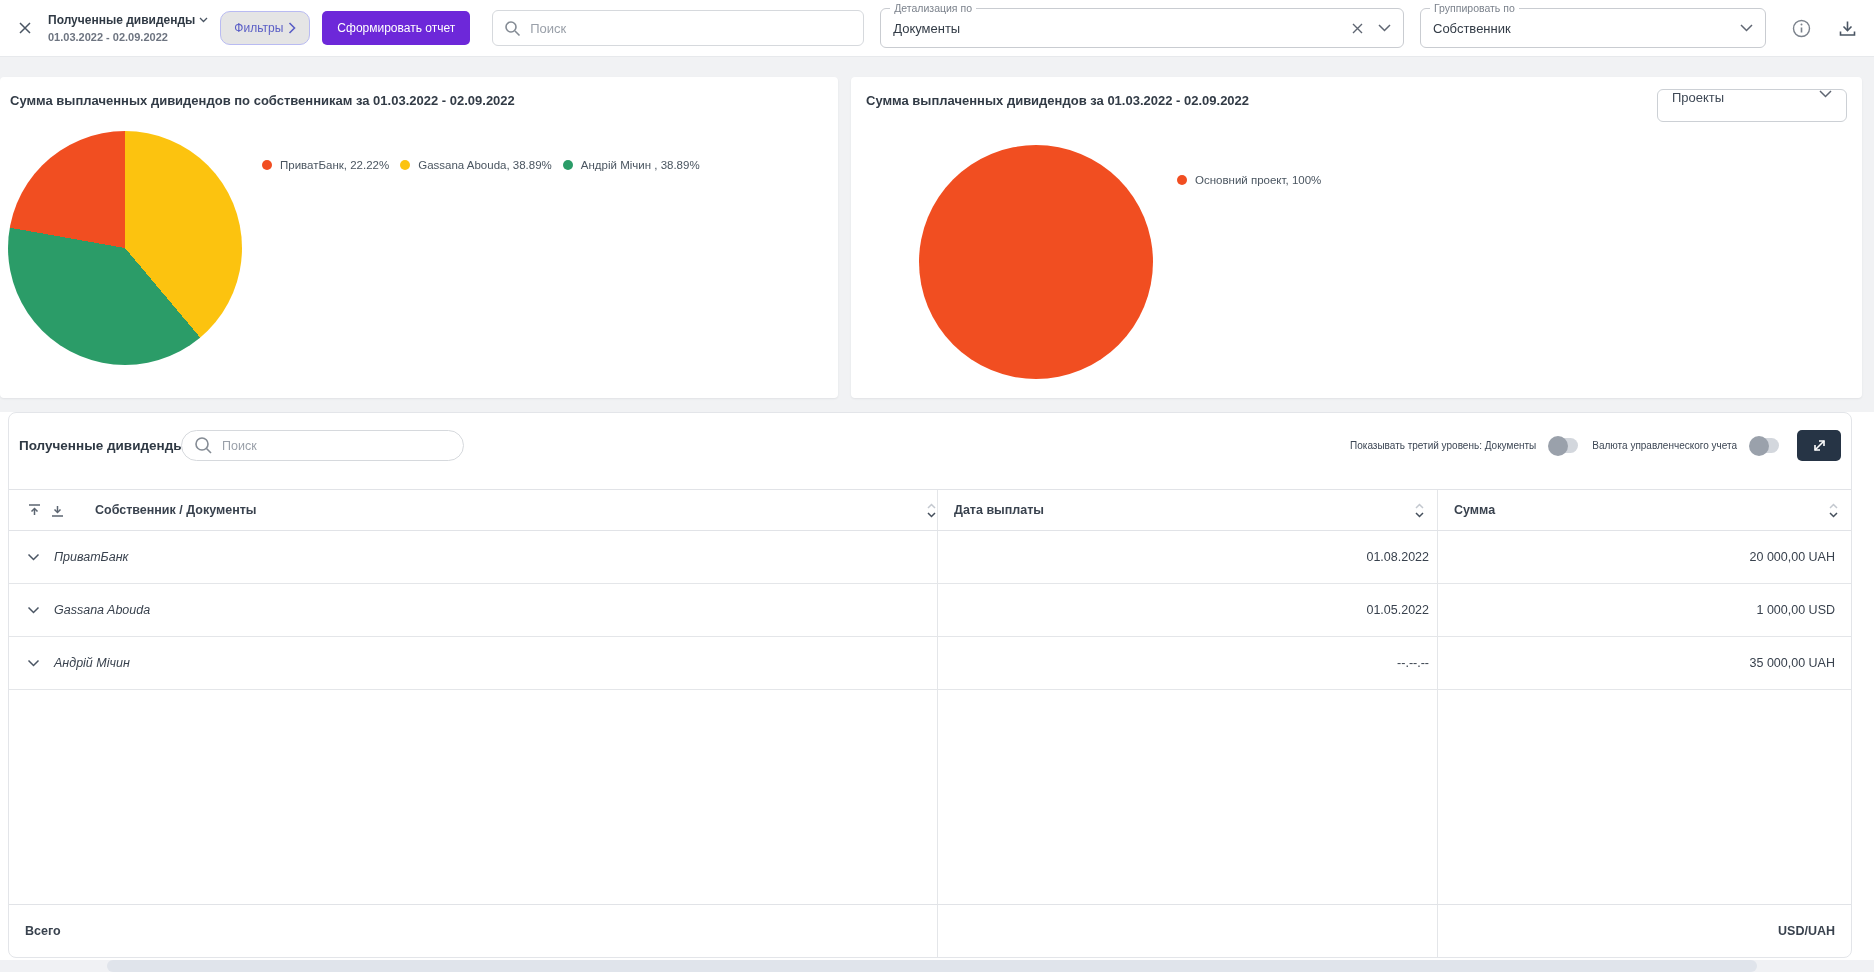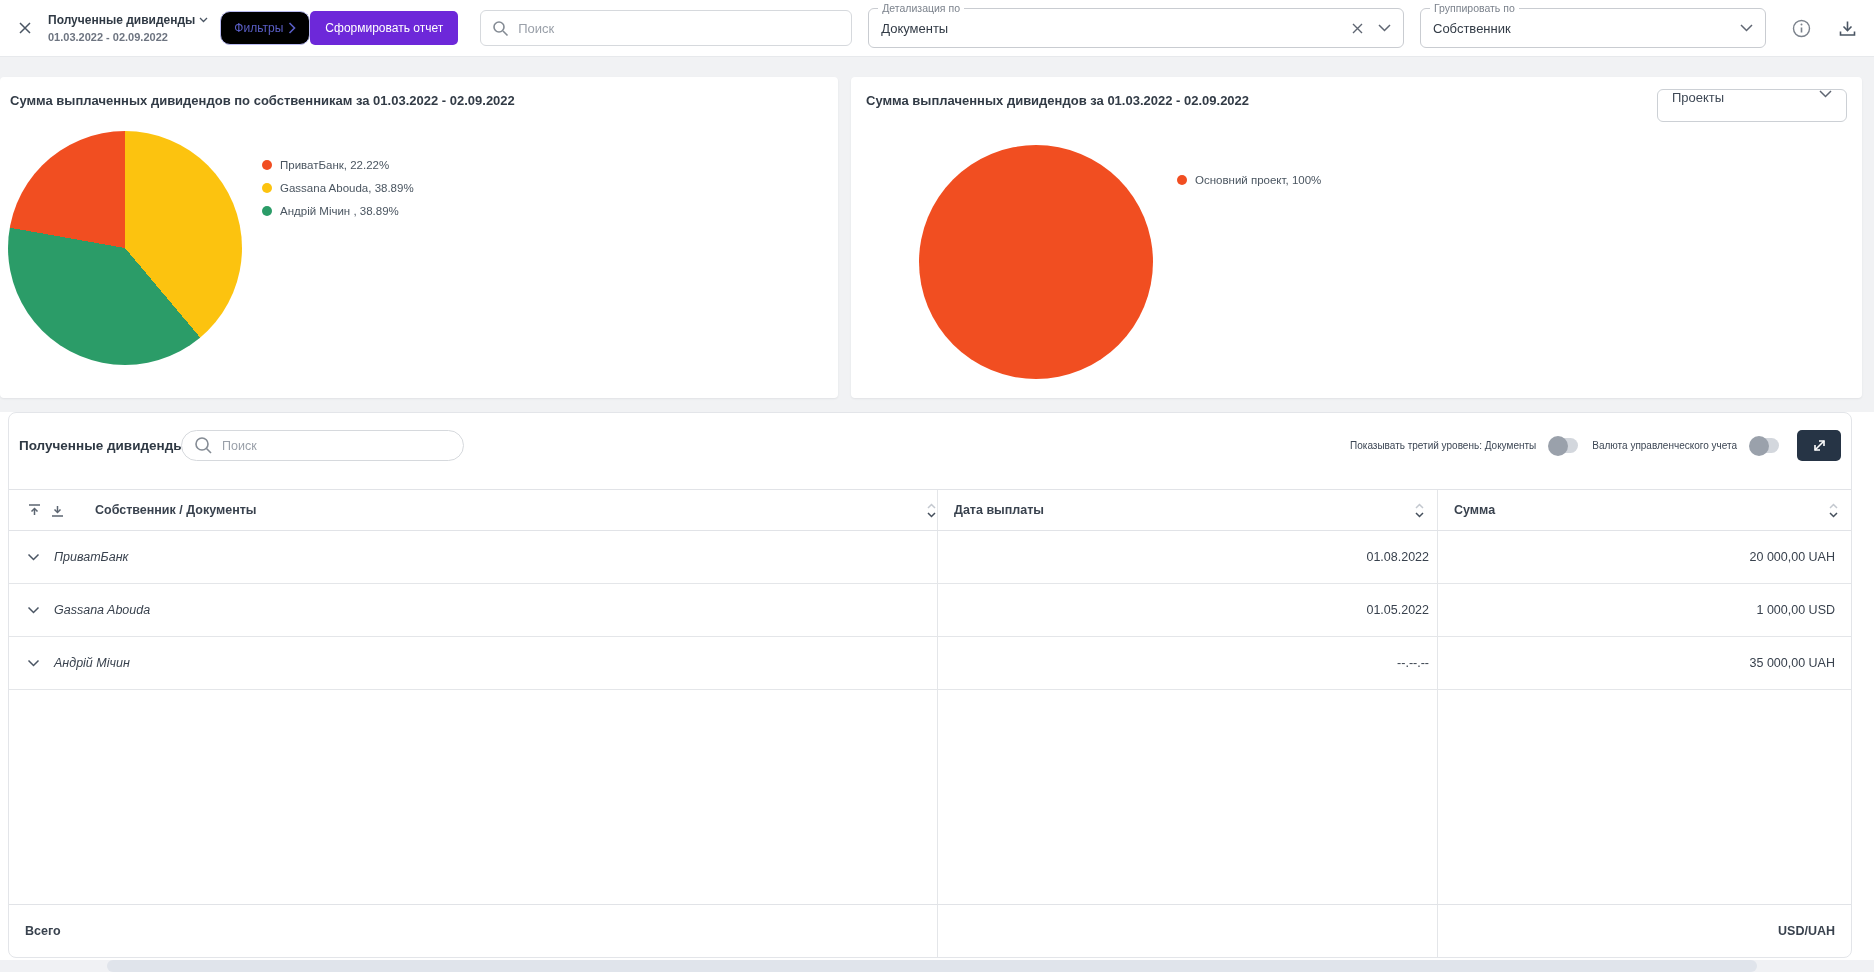--- a/index.html
+++ b/index.html
@@ -14,23 +14,23 @@
     height: 57px; background: #fff; border-bottom: 1px solid #e7e9ec;
     display: flex; align-items: center; padding: 0 14px;
   }
   .icon-btn { background: none; border: none; cursor: pointer; display: flex; align-items: center; justify-content: center; }
   .close-btn { width: 22px; height: 22px; margin-right: 12px; }
   .title-block { margin-right: 12px; min-width: 118px; }
   .title-line { display: flex; align-items: center; gap: 4px; }
   .report-title { font-size: 12px; font-weight: bold; color: #2f3944; white-space: nowrap; }
   .report-dates { font-size: 11px; color: #6d7480; margin-top: 4px; font-weight: bold; }
   .filters-btn {
-    height: 34px; width: 90px; border: 1px solid #b9bbf2; border-radius: 10px; background: #000000;
+    height: 34px; width: 90px; border: 1px solid #b9bbf2; border-radius: 10px; background: #e5e5e5;
     color: #5a5ec6; font-size: 12px; display: flex; align-items: center; justify-content: space-between;
-    padding: 0 13px; cursor: pointer; margin-right: 0; font-family: inherit;
+    padding: 0 13px; cursor: pointer; margin-right: 12px; font-family: inherit;
   }
   .report-btn {
     height: 34px; padding: 0 15px; background: #6d28d9; color: #fff; border: none; border-radius: 5px;
     font-size: 12px; cursor: pointer; font-family: inherit; white-space: nowrap;
   }
   .search-box {
     margin-left: 22px; width: 372px; height: 36px; border: 1px solid #d6d9dd; border-radius: 6px;
     display: flex; align-items: center; padding: 0 11px; gap: 9px; background: #fff;
   }
   .search-box input {
@@ -61,21 +61,21 @@
     box-shadow: 0 1px 2px rgba(40,50,60,.08);
   }
   .left-card { width: 838px; }
   .right-card { flex: 1; }
   .chart-title { position: absolute; left: 10px; top: 16px; font-size: 13px; font-weight: bold; color: #323b46; }
   .right-card .chart-title { left: 15px; }
   .pie { position: absolute; border-radius: 50%; width: 234px; height: 234px; }
   .pie-left { left: 8px; top: 54px;
     background: conic-gradient(#fcc30f 0deg 140deg, #2b9c68 140deg 280deg, #f14e21 280deg 360deg); }
   .pie-right { left: 68px; top: 68px; background: #f14e21; }
-  .legend { position: absolute; display: flex; flex-direction: column; gap: 11px; }
+  .legend { position: absolute; display: flex; gap: 11px; }
   .legend-left { left: 262px; top: 82px; }
   .legend-right { left: 326px; top: 97px; }
   .legend-item { display: flex; align-items: center; gap: 8px; font-size: 11.5px; color: #4a5560; cursor: pointer; }
   .dot { width: 10px; height: 10px; border-radius: 50%; flex: 0 0 auto; }
   .dot-orange { background: #f14e21; }
   .dot-yellow { background: #fcc30f; }
   .dot-green  { background: #2b9c68; }
   .projects-select {
     position: absolute; right: 15px; top: 12px; width: 190px; height: 33px;
     border: 1px solid #ccd0d5; border-radius: 6px; display: flex; align-items: flex-start;

